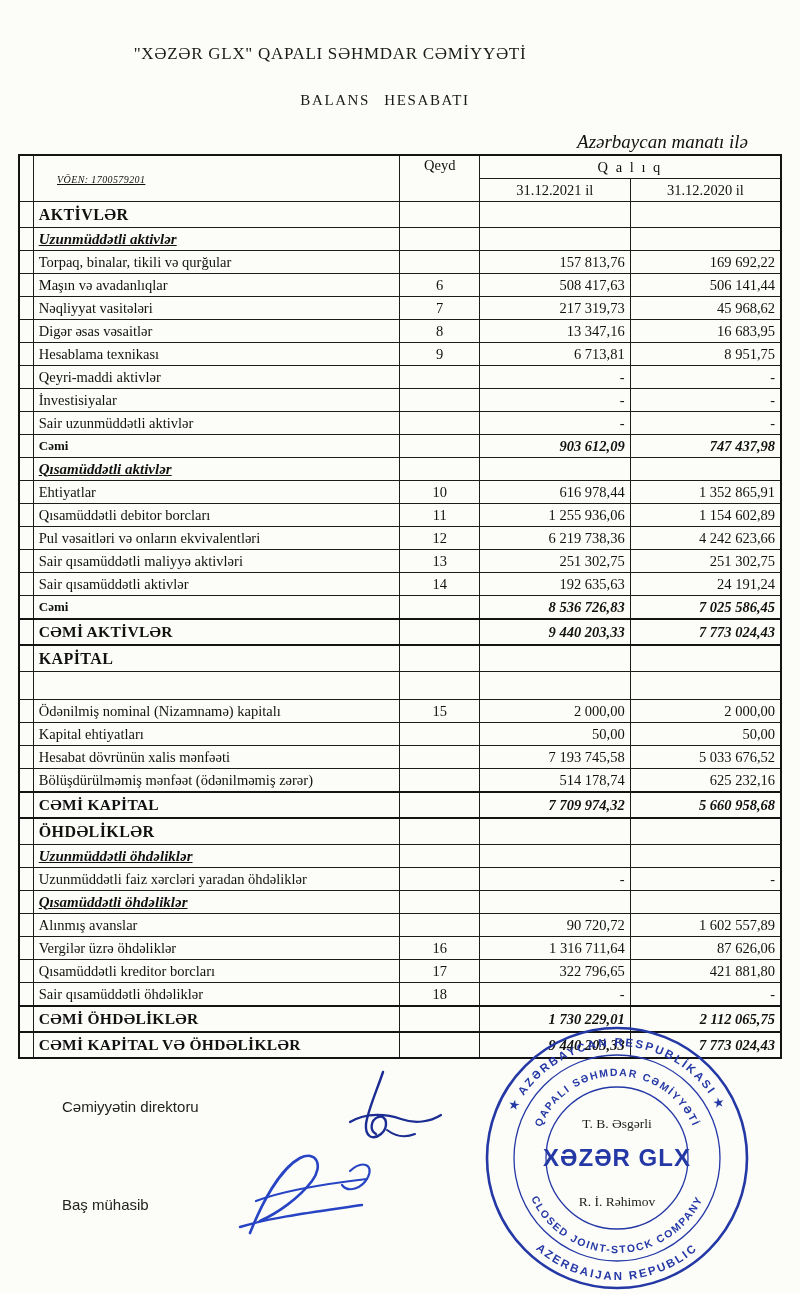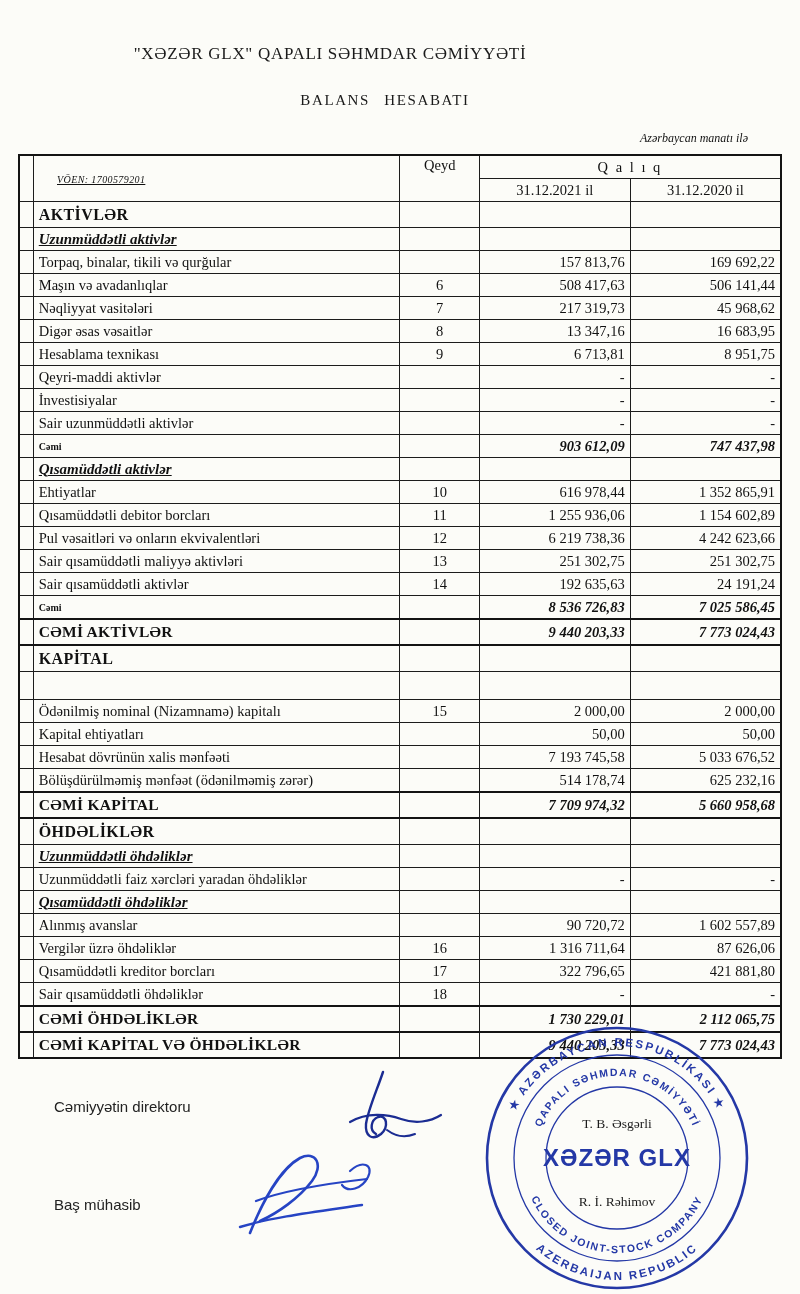--- a/index.html
+++ b/index.html
@@ -18,21 +18,21 @@
   .doc-subtitle{
     position:absolute;top:92px;left:100px;width:570px;
     text-align:center;font-size:15px;letter-spacing:1.6px;word-spacing:9px;color:#1a1a1a;
   }
   .voen{
     position:absolute;top:142px;left:57px;
     font-style:italic;font-size:10px;text-decoration:underline;letter-spacing:.4px;margin-top:32px;
   }
   .currency-note{
     position:absolute;top:131px;left:540px;width:208px;text-align:right;
-    font-style:italic;font-size:12px;
+    font-style:italic;font-size:19px;
   }
   table.balance{
     position:absolute;left:18px;top:154px;width:764px;
     border-collapse:collapse;table-layout:fixed;
     font-size:14.5px;
   }
   table.balance th, table.balance td{
     border:1px solid #1c1c1c;
     padding:1px 5px;
     height:20px;
@@ -47,28 +47,28 @@
   col.c-val{width:148px;}
   th.h{font-weight:bold;text-align:center;font-size:14.5px;}
   th.h-qeyd{vertical-align:top;padding-top:5px;}
   th.h-qaliq{letter-spacing:2px;}
   td.c-label{text-align:left;}
   td.c-qeyd{text-align:center;}
   td.c-val{text-align:right;padding-right:7px;}
   tr.row-section td.c-label{font-weight:bold;font-size:16px;letter-spacing:.4px;}
   tr.row-section td{height:23px;}
   tr.row-subsection td.c-label{font-weight:bold;font-style:italic;text-decoration:underline;font-size:15px;}
-  tr.row-total td.c-label{font-weight:bold;font-size:10px;}
+  tr.row-total td.c-label{font-weight:bold;font-size:13px;}
   tr.row-total td.c-val{font-weight:bold;font-style:italic;text-align:right;}
   tr.row-grand td{border-top:2px solid #141414;border-bottom:2px solid #141414;height:22px;}
   tr.row-grand td.c-label{font-weight:bold;font-size:15.5px;letter-spacing:.3px;}
   tr.row-grand td.c-val{font-weight:bold;font-style:italic;}
   tr.row-empty td{height:25px;}
   .sign-label{
-    position:absolute;left:54px;
+    position:absolute;left:62px;
     font-family:"Liberation Sans", sans-serif;font-size:15px;color:#222;
   }
   .sign-label.director{top:1098px;}
   .sign-label.accountant{top:1196px;}
   .sig{position:absolute;}
   .sig path{fill:none;stroke-linecap:round;stroke-linejoin:round;}
   .sig-a path{stroke:var(--ink-a,#1b2c92);}
   .sig-b path{stroke:var(--ink-b,#2644c4);}
   .stamp{position:absolute;left:475px;top:1022px;}
   .stamp .ring{fill:none;stroke:var(--stamp-color,#2438a6);}

